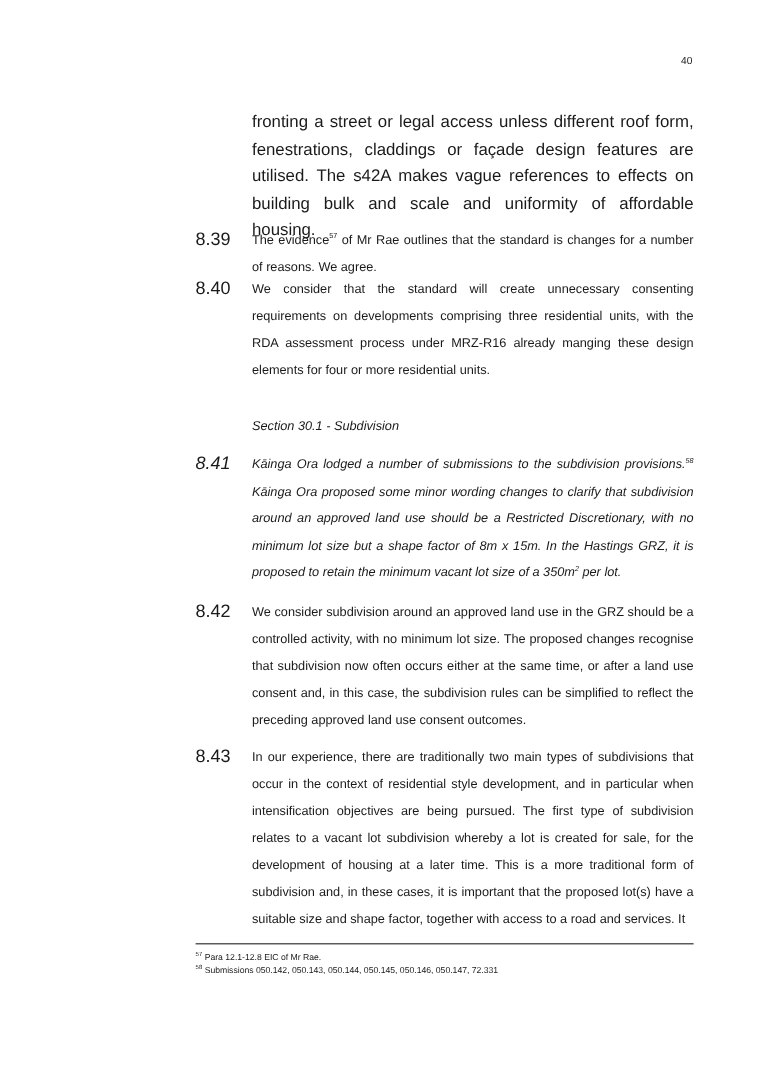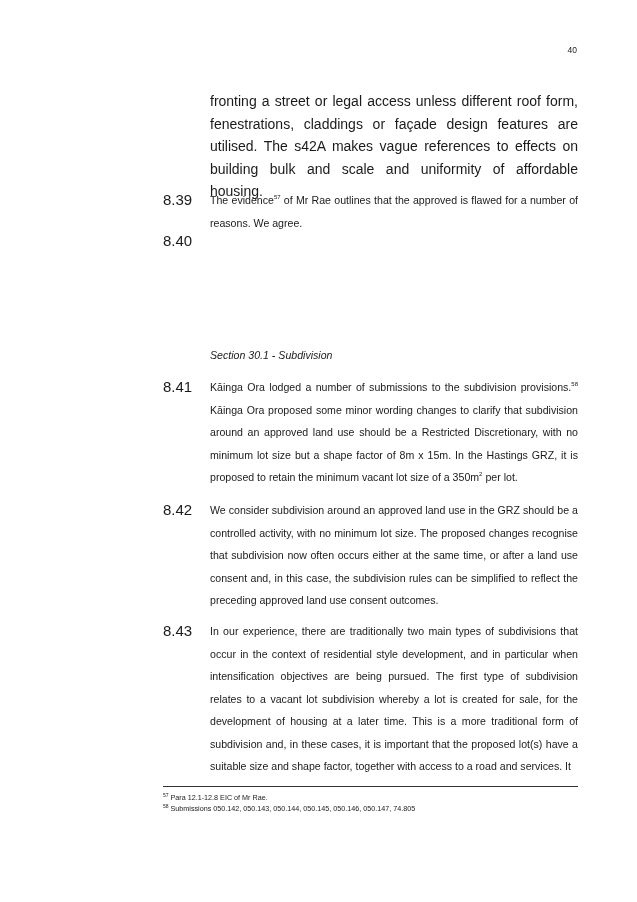--- a/index.html
+++ b/index.html
@@ -18,42 +18,43 @@
 </style>
 </head>
 <body>
 
 <div class="page-number">40</div>
 
 <div class="cont" style="top:90px;">fronting a street or legal access unless different roof form, fenestrations, claddings or façade design features are utilised. The s42A makes vague references to effects on building bulk and scale and uniformity of affordable housing.</div>
 
 <div class="para" style="top:189px;">
   <span class="para-num">8.39</span>
-  <div class="para-text"><span>The evidence</span><sup>57</sup><span> of Mr Rae outlines that the approved is flawed for a number of reasons. We agree.</span></div>
+  <div class="para-text"><span>The evidence</span><sup>57</sup><span> of Mr Rae outlines that the standard is changes for a number of reasons. We agree.</span></div>
 </div>
 
 <div class="para" style="top:230px;">
   <span class="para-num">8.40</span>
+  <div class="para-text">We consider that the standard will create unnecessary consenting requirements on developments comprising three residential units, with the RDA assessment process under MRZ-R16 already manging these design elements for four or more residential units.</div>
 </div>
 
 <div class="heading" style="top:344px;">Section 30.1 - Subdivision</div>
 
-<div class="para" style="top:376px;">
+<div class="para" style="top:376px;font-style:italic;">
   <span class="para-num">8.41</span>
   <div class="para-text"><span>Kāinga Ora lodged a number of submissions to the subdivision provisions.</span><sup>58</sup><span> Kāinga Ora proposed some minor wording changes to clarify that subdivision around an approved land use should be a Restricted Discretionary, with no minimum lot size but a shape factor of 8m x 15m.  In the Hastings GRZ, it is proposed to retain the minimum vacant lot size of a 350m</span><sup>2</sup><span> per lot.</span></div>
 </div>
 
 <div class="para" style="top:499px;">
   <span class="para-num">8.42</span>
   <div class="para-text">We consider subdivision around an approved land use in the GRZ should be a controlled activity, with no minimum lot size.  The proposed changes recognise that subdivision now often occurs either at the same time, or after a land use consent and, in this case, the subdivision rules can be simplified to reflect the preceding approved land use consent outcomes.</div>
 </div>
 
 <div class="para" style="top:620px;">
   <span class="para-num">8.43</span>
   <div class="para-text">In our experience, there are traditionally two main types of subdivisions that occur in the context of residential style development, and in particular when intensification objectives are being pursued.  The first type of subdivision relates to a vacant lot subdivision whereby a lot is created for sale, for the development of housing at a later time.  This is a more traditional form of subdivision and, in these cases, it is important that the proposed lot(s) have a suitable size and shape factor, together with access to a road and services.  It</div>
 </div>
 
 <div class="rule"></div>
 
 <div class="footnotes">
   <div class="fn"><sup>57</sup><span> Para 12.1-12.8 EIC of Mr Rae.</span></div>
-  <div class="fn"><sup>58</sup><span> Submissions 050.142, 050.143, 050.144, 050.145, 050.146, 050.147, 74.805</span></div>
+  <div class="fn"><sup>58</sup><span> Submissions 050.142, 050.143, 050.144, 050.145, 050.146, 050.147, 72.331</span></div>
 </div>
 
 </body></html>

